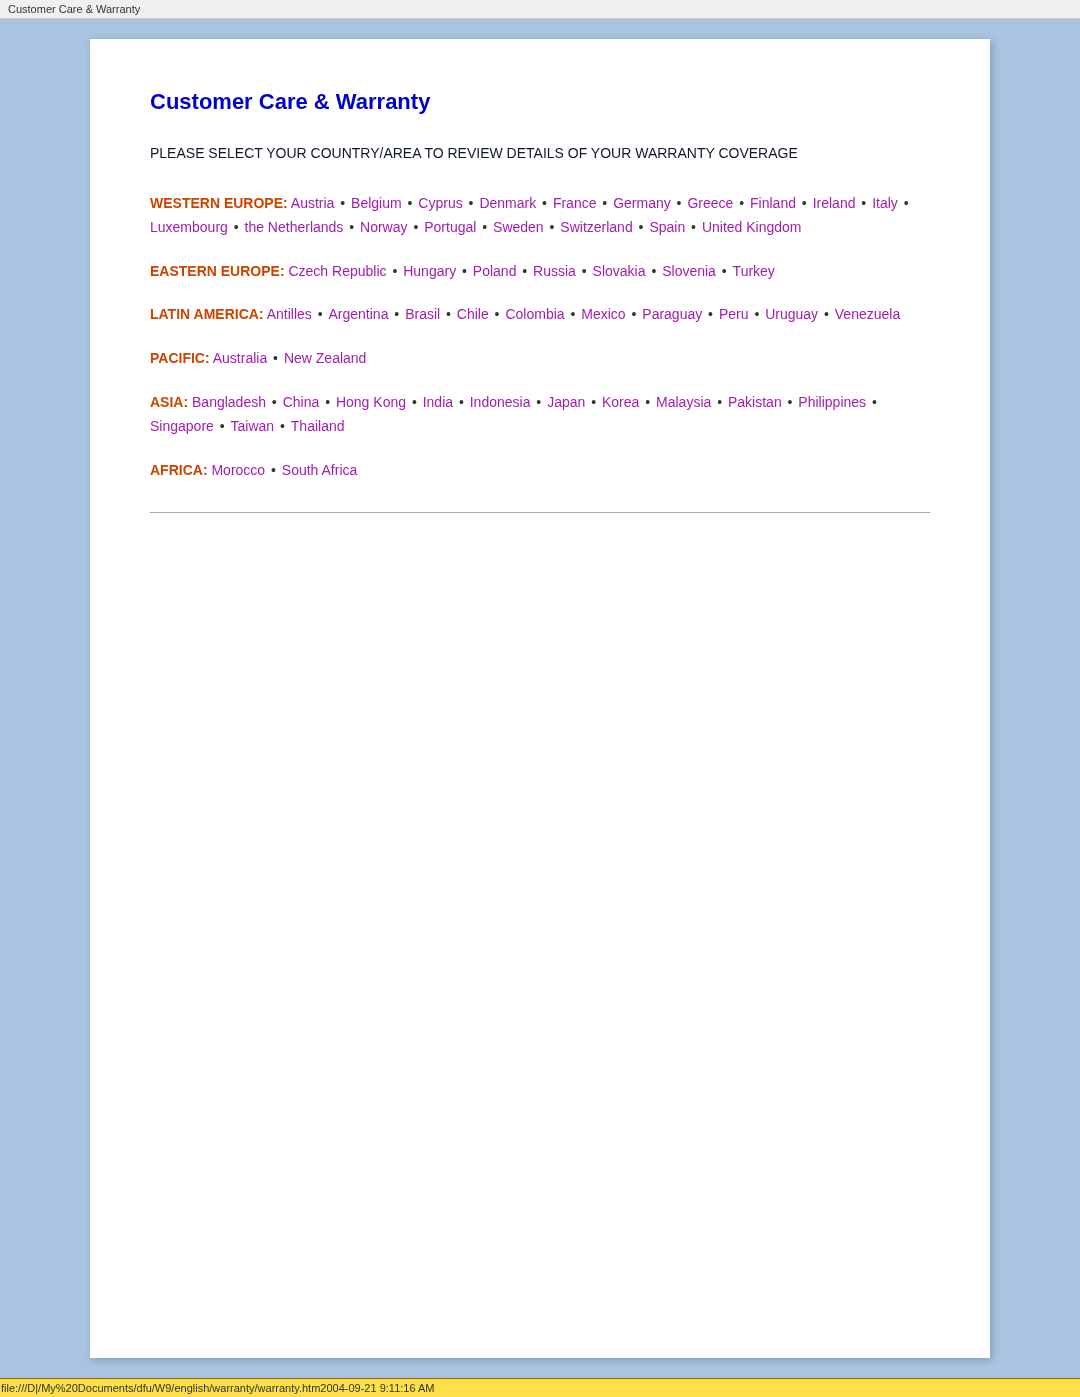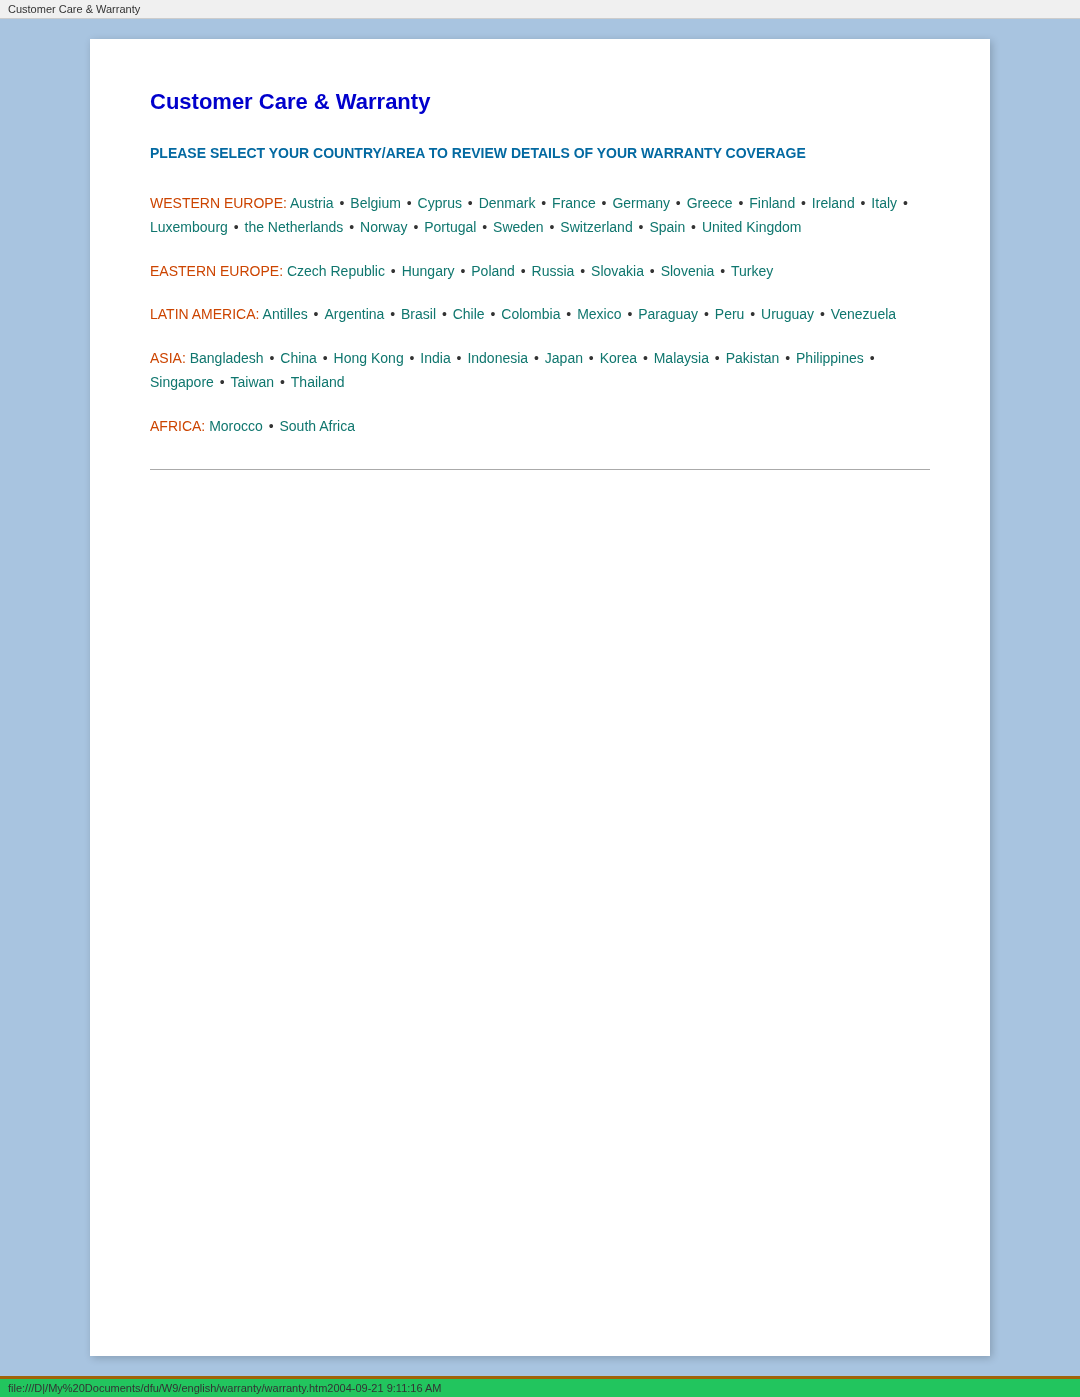--- a/index.html
+++ b/index.html
@@ -42,59 +42,59 @@
     }
 
     .page-title {
       color: #0000cc;
       font-size: 22px;
       font-weight: bold;
       margin-bottom: 28px;
     }
 
     .instruction-text {
-      color: #0369a1;
+      color: #0f172a;
       font-size: 14px;
-      font-weight: bold;
+      font-weight: normal;
       text-transform: uppercase;
       margin-bottom: 28px;
       line-height: 1.5;
     }
 
     .region-block {
       margin-bottom: 20px;
       line-height: 1.7;
       font-size: 14px;
     }
 
     .region-label {
       color: #cc4400;
-      font-weight: normal;
+      font-weight: bold;
       text-transform: uppercase;
       text-align: center;
     }
 
     .region-countries a {
-      color: #0f766e;
+      color: #a21caf;
       text-decoration: none;
     }
 
     .separator {
       border: none;
       border-top: 1px solid #aaaaaa;
       margin-top: 30px;
       margin-bottom: 30px;
     }
 
     .status-bar {
-      background-color: #22c55e;
-      padding: 3px 8px;
+      background-color: #fde047;
+      padding: 3px 1px;
       font-size: 11px;
       color: #333;
-      border-top: 3px solid #a16207;
+      border-top: 1px solid #a16207;
       margin-top: auto;
     }
 
     .bullet {
       color: #333333;
       margin: 0 2px;
     }
   </style>
 </head>
 <body>
@@ -106,20 +106,21 @@
 <div class="browser-content">
   <div class="page-container">
     <h1 class="page-title">Customer Care &amp; Warranty</h1>
     <p class="instruction-text">PLEASE SELECT YOUR COUNTRY/AREA TO REVIEW DETAILS OF YOUR WARRANTY COVERAGE</p>
 
     <div id="regions-container">
 
     <div class="region-block"><span class="region-label">WESTERN EUROPE:</span> <span class="region-countries"><a href="#">Austria</a><span class="bullet"> • </span><a href="#">Belgium</a><span class="bullet"> • </span><a href="#">Cyprus</a><span class="bullet"> • </span><a href="#">Denmark</a><span class="bullet"> • </span><a href="#">France</a><span class="bullet"> • </span><a href="#">Germany</a><span class="bullet"> • </span><a href="#">Greece</a><span class="bullet"> • </span><a href="#">Finland</a><span class="bullet"> • </span><a href="#">Ireland</a><span class="bullet"> • </span><a href="#">Italy</a><span class="bullet"> • </span><a href="#">Luxembourg</a><span class="bullet"> • </span><a href="#">the Netherlands</a><span class="bullet"> • </span><a href="#">Norway</a><span class="bullet"> • </span><a href="#">Portugal</a><span class="bullet"> • </span><a href="#">Sweden</a><span class="bullet"> • </span><a href="#">Switzerland</a><span class="bullet"> • </span><a href="#">Spain</a><span class="bullet"> • </span><a href="#">United Kingdom</a></span></div>
         <div class="region-block"><span class="region-label">EASTERN EUROPE:</span> <span class="region-countries"><a href="#">Czech Republic</a><span class="bullet"> • </span><a href="#">Hungary</a><span class="bullet"> • </span><a href="#">Poland</a><span class="bullet"> • </span><a href="#">Russia</a><span class="bullet"> • </span><a href="#">Slovakia</a><span class="bullet"> • </span><a href="#">Slovenia</a><span class="bullet"> • </span><a href="#">Turkey</a></span></div>
         <div class="region-block"><span class="region-label">LATIN AMERICA:</span> <span class="region-countries"><a href="#">Antilles</a><span class="bullet"> • </span><a href="#">Argentina</a><span class="bullet"> • </span><a href="#">Brasil</a><span class="bullet"> • </span><a href="#">Chile</a><span class="bullet"> • </span><a href="#">Colombia</a><span class="bullet"> • </span><a href="#">Mexico</a><span class="bullet"> • </span><a href="#">Paraguay</a><span class="bullet"> • </span><a href="#">Peru</a><span class="bullet"> • </span><a href="#">Uruguay</a><span class="bullet"> • </span><a href="#">Venezuela</a></span></div>
+        <div class="region-block"><span class="region-label">PACIFIC:</span> <span class="region-countries"><a href="#">Australia</a><span class="bullet"> • </span><a href="#">New Zealand</a></span></div>
         <div class="region-block"><span class="region-label">ASIA:</span> <span class="region-countries"><a href="#">Bangladesh</a><span class="bullet"> • </span><a href="#">China</a><span class="bullet"> • </span><a href="#">Hong Kong</a><span class="bullet"> • </span><a href="#">India</a><span class="bullet"> • </span><a href="#">Indonesia</a><span class="bullet"> • </span><a href="#">Japan</a><span class="bullet"> • </span><a href="#">Korea</a><span class="bullet"> • </span><a href="#">Malaysia</a><span class="bullet"> • </span><a href="#">Pakistan</a><span class="bullet"> • </span><a href="#">Philippines</a><span class="bullet"> • </span><a href="#">Singapore</a><span class="bullet"> • </span><a href="#">Taiwan</a><span class="bullet"> • </span><a href="#">Thailand</a></span></div>
         <div class="region-block"><span class="region-label">AFRICA:</span> <span class="region-countries"><a href="#">Morocco</a><span class="bullet"> • </span><a href="#">South Africa</a></span></div>
       </div>
 
     <hr class="separator">
   </div>
 </div>
 
 <div class="status-bar">
   <span>file:///D|/My%20Documents/dfu/W9/english/warranty/warranty.htm</span><span>2004-09-21 9:11:16 AM</span>

